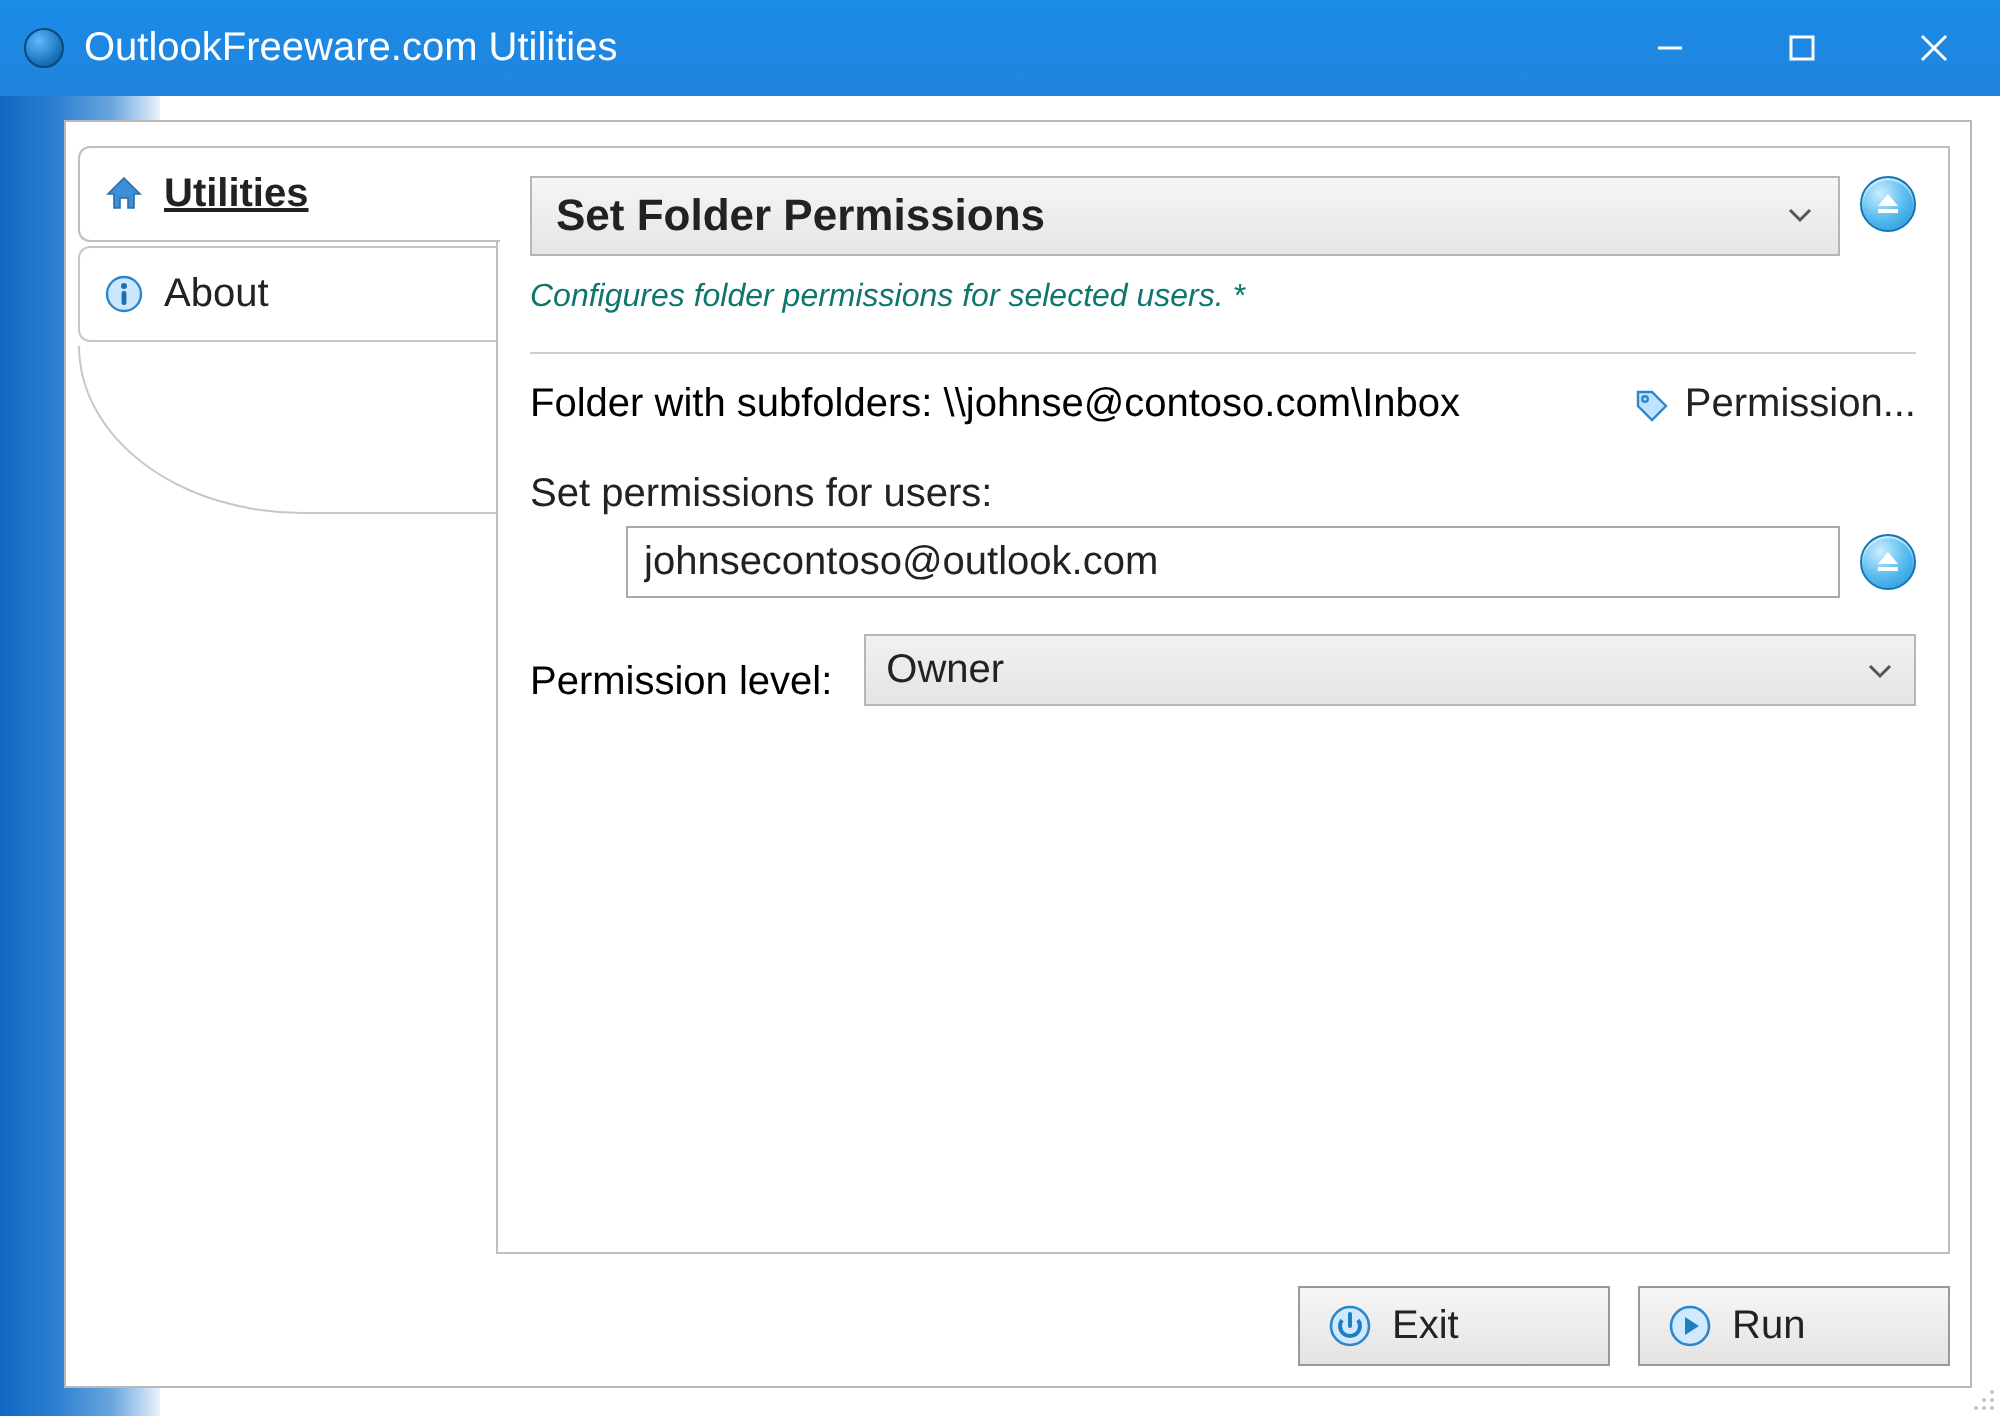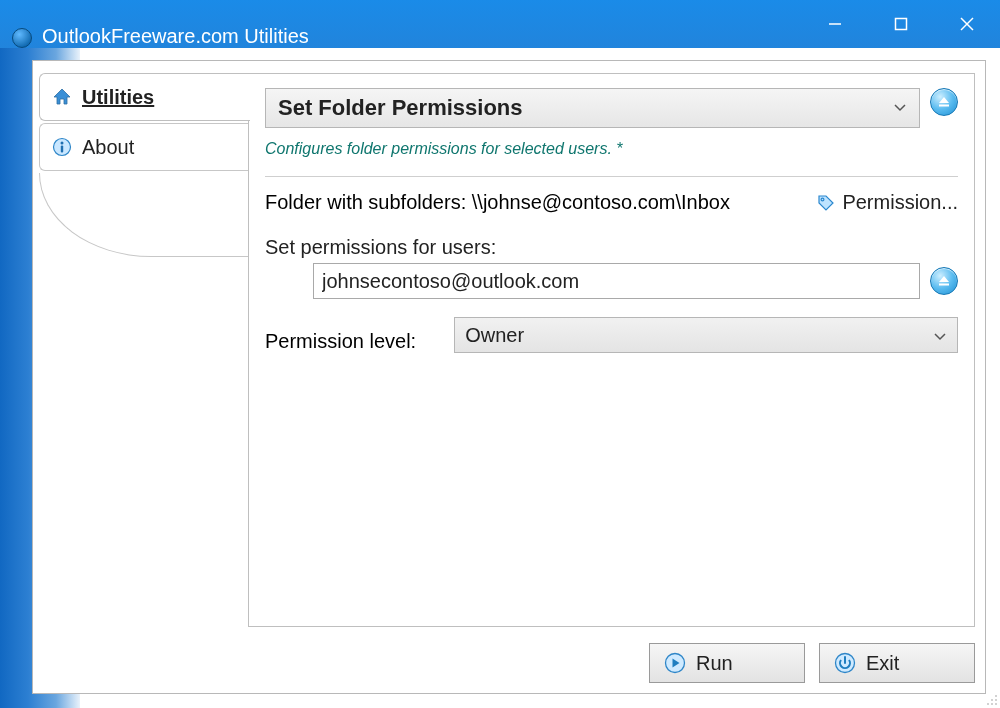--- a/index.html
+++ b/index.html
@@ -9,21 +9,21 @@
     font-family: "Segoe UI", Tahoma, sans-serif;
     overflow: hidden;
     background: #fff;
   }
 
   
   .titlebar {
     height: 48px;
     background: linear-gradient(to bottom, #1a8be8 0%, #2184dc 100%);
     display: flex;
-    align-items: flex-end;
+    align-items: center;
     color: #fff;
     font-size: 20px;
     padding-left: 12px;
     position: relative;
   }
   .titlebar .app-icon {
     width: 20px; height: 20px;
     border-radius: 50%;
     background: radial-gradient(circle at 35% 30%, #5fb9ff 0%, #0b64ab 80%);
     border: 1px solid #074a7d;
@@ -255,21 +255,20 @@
     flex: 1 1 auto;
     height: 36px;
     background: linear-gradient(to bottom, #f1f1f1 0%, #e4e4e4 100%);
     border: 1px solid #b6b6b6;
     display: flex;
     align-items: center;
     justify-content: space-between;
     padding: 0 10px;
     font-size: 20px;
     color: #222;
-    margin-left: 22px;
   }
 
   
   .bottom-bar {
     position: absolute;
     right: 10px;
     bottom: 10px;
     display: flex;
     gap: 14px;
     z-index: 6;
@@ -417,34 +416,34 @@
         </div>
       </div>
 
     </div>
 
     <div class="bottom-bar">
       <div class="action-btn">
         <span class="btn-ico">
           <svg width="22" height="22" viewBox="0 0 22 22">
             <circle cx="11" cy="11" r="9.5" fill="#cfeaff" stroke="#2e86c8" stroke-width="1.3"></circle>
-            <path d="M8.5 6.5 L15.5 11 L8.5 15.5 Z" fill="#1f7ec0"></path>
+            <path d="M11 5 L11 11" stroke="#1f7ec0" stroke-width="2" stroke-linecap="round"></path>
+            <path d="M7 8 A5 5 0 1 0 15 8" fill="none" stroke="#1f7ec0" stroke-width="2"></path>
           </svg>
         </span>
-        <span>Run</span>
+        <span>Exit</span>
       </div>
       <div class="action-btn">
         <span class="btn-ico">
           <svg width="22" height="22" viewBox="0 0 22 22">
             <circle cx="11" cy="11" r="9.5" fill="#cfeaff" stroke="#2e86c8" stroke-width="1.3"></circle>
-            <path d="M11 5 L11 11" stroke="#1f7ec0" stroke-width="2" stroke-linecap="round"></path>
-            <path d="M7 8 A5 5 0 1 0 15 8" fill="none" stroke="#1f7ec0" stroke-width="2"></path>
+            <path d="M8.5 6.5 L15.5 11 L8.5 15.5 Z" fill="#1f7ec0"></path>
           </svg>
         </span>
-        <span>Exit</span>
+        <span>Run</span>
       </div>
     </div>
 
   </div>
 
   <div class="resize-grip">
     <svg width="14" height="14" viewBox="0 0 14 14">
       <circle cx="12" cy="4" r="1" fill="#888"></circle>
       <circle cx="8" cy="8" r="1" fill="#888"></circle>
       <circle cx="12" cy="8" r="1" fill="#888"></circle>

